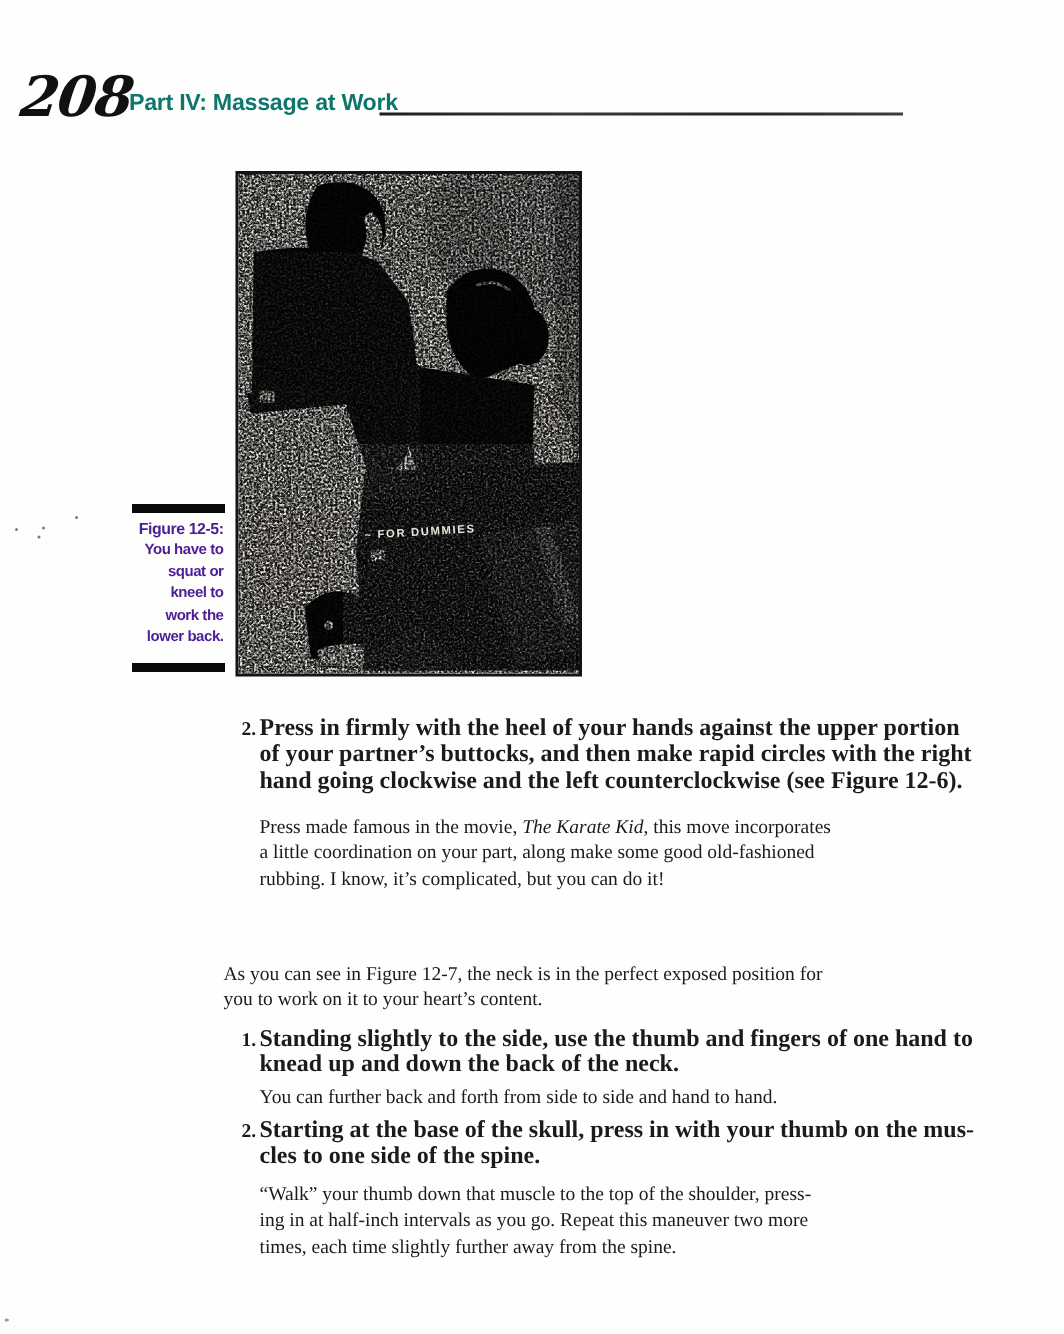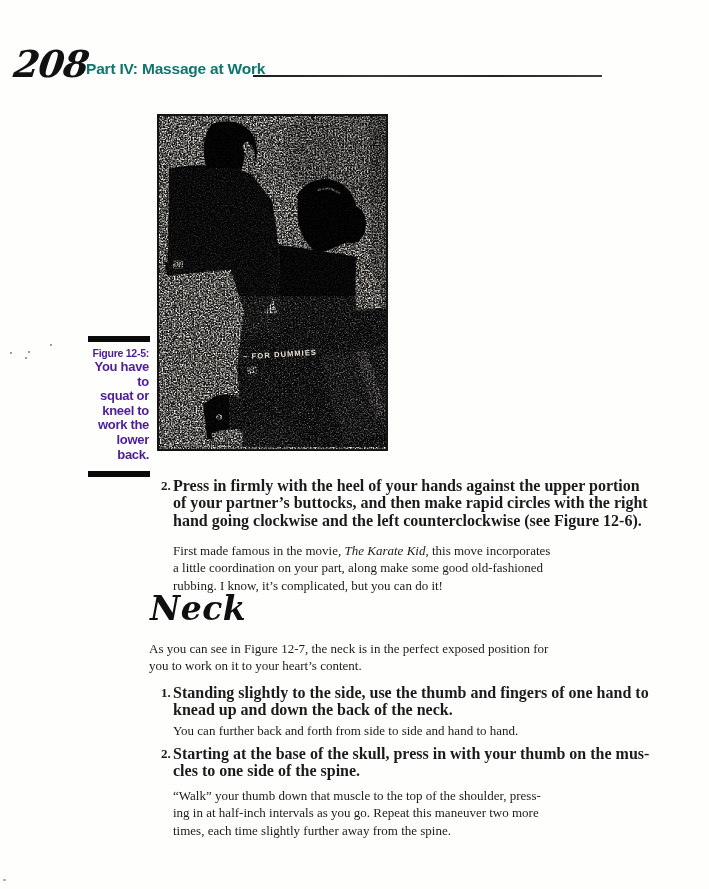--- a/index.html
+++ b/index.html
@@ -40,21 +40,21 @@
     color:#e9e4da; transform:rotate(-3.5deg); white-space:nowrap;
   }
   .caption {
     position:absolute; left:88px; top:336px; width:62px;
     font-family:"Liberation Sans","DejaVu Sans",sans-serif;
     text-align:right; color:#4c1d95;
   }
   .cap-bar { width:62px; height:5.5px; background:#0a0a0a; }
   .cap-body { padding:4px 1px 0 0; }
   .cap-label { font-weight:700; font-size:10.6px; line-height:14.6px; letter-spacing:-0.3px; }
-  .cap-lines { font-weight:700; font-size:13px; line-height:14.6px; letter-spacing:-0.3px; white-space:pre-line; }
+  .cap-lines { font-weight:700; font-size:10px; line-height:14.6px; letter-spacing:-0.3px; white-space:pre-line; }
   .cap-bar-bottom { margin-top:9px; }
 
   
   .bodytext { font-size:13px; line-height:17.3px; white-space:pre-line; }
   .step { position:absolute; display:flex; }
   .step .num { flex:0 0 12px; font-weight:700; font-size:13px; line-height:17.3px; }
   .step .stext { font-weight:700; font-size:16px; line-height:17.3px; white-space:pre-line; }
   .para { position:absolute; }
   .italic { font-style:italic; }
 
@@ -149,25 +149,24 @@
     <div class="cap-bar cap-bar-bottom"></div>
   </div>
 
   <div class="step" style="left:161px; top:477px;">
     <div class="num">2.</div>
     <div class="stext">Press in firmly with the heel of your hands against the upper portion
 of your partner’s buttocks, and then make rapid circles with the right
 hand going clockwise and the left counterclockwise (see Figure 12-6).</div>
   </div>
 
-  <div class="para bodytext" style="left:173px; top:542px;"><span>First made famous in the movie, </span><span class="italic">The Karate Kid</span><span>, this move incorporates
+  <div class="para bodytext" style="left:173px; top:542px;"><span>Press made famous in the movie, </span><span class="italic">The Karate Kid</span><span>, this move incorporates
 a little coordination on your part, along make some good old-fashioned
 rubbing. I know, it’s complicated, but you can do it!</span></div>
 
-  <div class="section-heading">Neck</div>
 
   <div class="para bodytext" style="left:149px; top:640px;">As you can see in Figure 12-7, the neck is in the perfect exposed position for
 you to work on it to your heart’s content.</div>
 
   <div class="step" style="left:161px; top:684px;">
     <div class="num">1.</div>
     <div class="stext">Standing slightly to the side, use the thumb and fingers of one hand to
 knead up and down the back of the neck.</div>
   </div>
   <div class="para bodytext" style="left:173px; top:722px;">You can further back and forth from side to side and hand to hand.</div>

